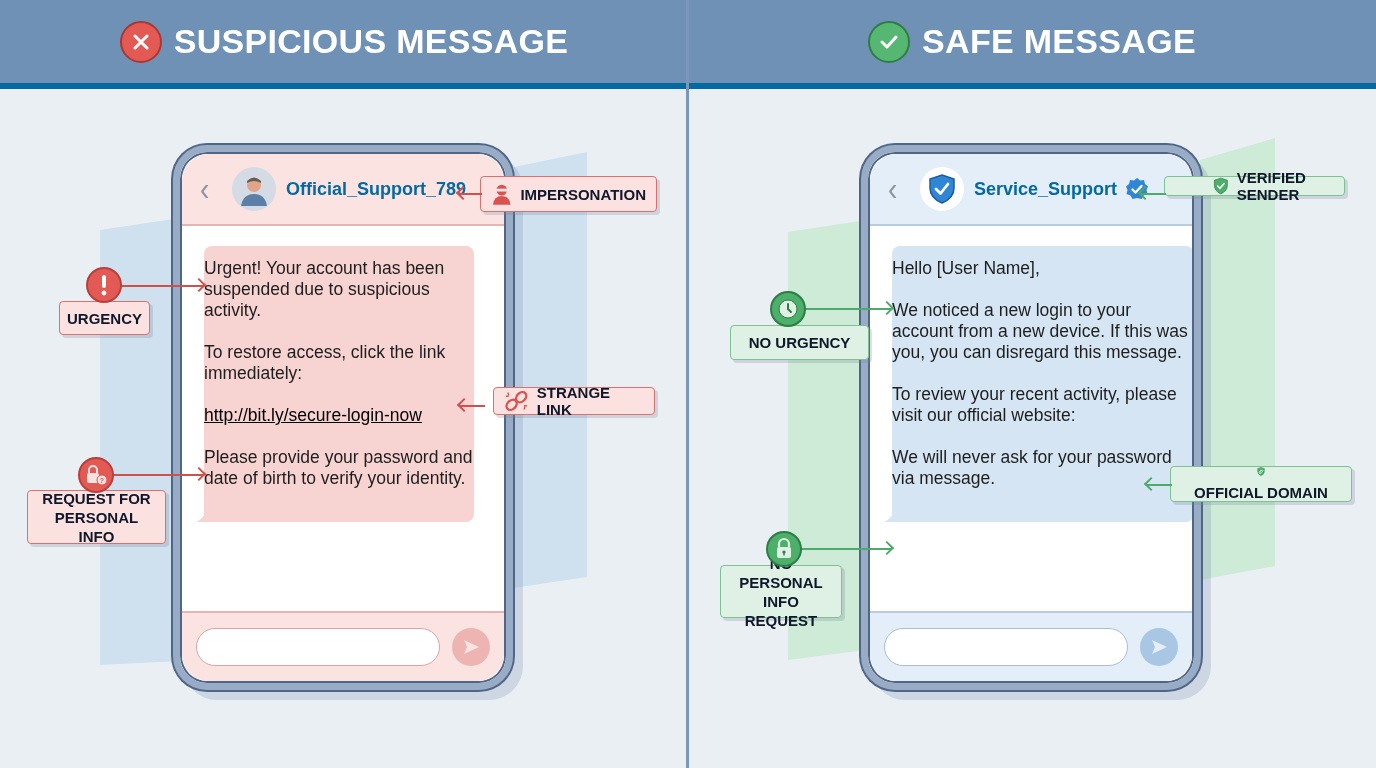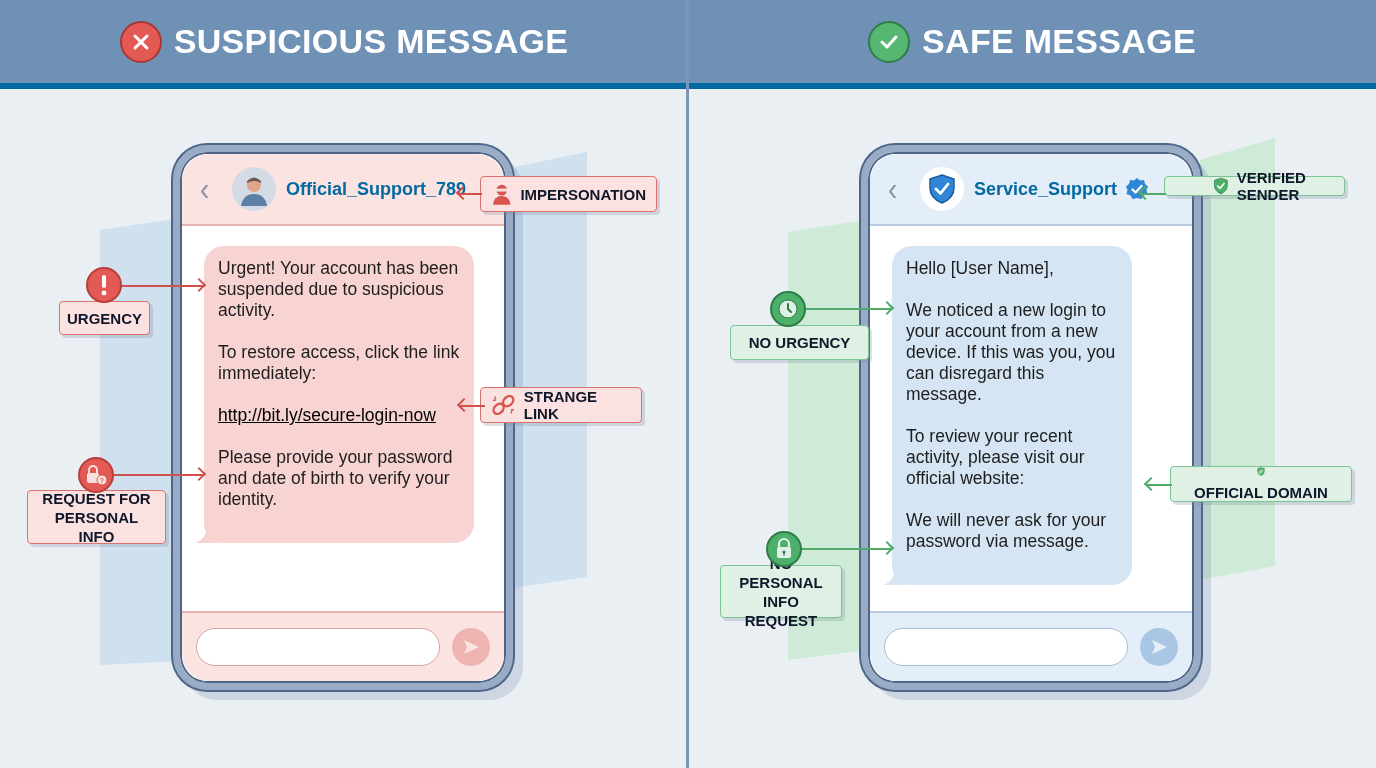--- a/index.html
+++ b/index.html
@@ -20,21 +20,21 @@
   .phone { position: absolute; width: 340px; height: 545px; border-radius: 34px; border: 7px solid #98acc6; box-shadow: 0 0 0 2px #4f6688 inset, 0 0 0 2px #4f6688, 10px 10px 0 0 rgba(120,140,170,0.25); overflow: hidden; background: #fff; }
   .phone .inner { position: absolute; inset: 2px; border-radius: 27px; overflow: hidden; background: #ffffff; }
   .phone .topbar { position: absolute; left: 0; top: 0; right: 0; height: 72px; display: flex; align-items: center; padding-left: 18px; border-bottom: 2px solid; }
   .phone .back { font-size: 28px; color: #8b95a3; width: 22px; transform: scaleY(1.2); }
   .phone .avatar { width: 44px; height: 44px; border-radius: 50%; margin-left: 10px; display: flex; align-items: center; justify-content: center; }
   .phone .name { font-weight: bold; font-size: 18px; color: #0369a1; margin-left: 10px; }
   .phone .bottombar { position: absolute; left: 0; right: 0; bottom: 0; height: 70px; border-top: 2px solid; display: flex; align-items: center; padding-left: 14px; }
   .phone .msg-input { width: 244px; height: 38px; border-radius: 19px; background: #fff; border: 1.5px solid; }
   .phone .send { width: 38px; height: 38px; border-radius: 50%; margin-left: 12px; display: flex; align-items: center; justify-content: center; }
 
-  .bubble { position: absolute; border-radius: 20px; padding: 12px 14px; font-size: 17.5px; line-height: 21px; color: #1e1e1e; }
+  .bubble { position: absolute; border-radius: 8px; padding: 12px 0; font-size: 17.5px; line-height: 21px; color: #1e1e1e; }
   .bubble p { margin-bottom: 21px; }
   .bubble p:last-child { margin-bottom: 0; }
   .bubble .link { text-decoration: underline; color: #000000; }
   .bubble .tail { position: absolute; left: -8px; bottom: 0; width: 22px; height: 18px; }
 
   .callout { position: absolute; border-radius: 4px; border: 1.5px solid; font-weight: bold; font-size: 15px; color: #0f172a; display: flex; align-items: center; gap: 8px; padding: 0 10px; box-shadow: 3px 3px 0 rgba(120,130,150,0.25); }
   .callout.stack { flex-direction: column; justify-content: center; gap: 0; text-align: center; line-height: 19px; padding: 4px 8px; }
   .cicon { position: absolute; width: 36px; height: 36px; border-radius: 50%; display: flex; align-items: center; justify-content: center; z-index: 3; }
   .arrow { position: absolute; height: 2px; z-index: 2; }
   .arrow .head { position: absolute; top: -5px; width: 10px; height: 10px; border-top: 2px solid; border-right: 2px solid; }
@@ -115,21 +115,21 @@
   <div class="arrow right" style="left:120px;top:285px;width:84px;background:#d0514c;">
       <span class="head" style="border-color:#d0514c;"></span>
     </div>
   <div class="callout" style="left:59px;top:301px;width:91px;height:34px;justify-content:center;background:#fbe1e0;border-color:#d9726e;">
     <span>URGENCY</span>
   </div>
 
   <div class="arrow left" style="left:459px;top:405px;width:26px;background:#d0514c;">
       <span class="head" style="border-color:#d0514c;"></span>
     </div>
-  <div class="callout" style="left:480px;top:387px;width:162px;height:36px;background:#fbe1e0;border-color:#d9726e;">
+  <div class="callout" style="left:493px;top:387px;width:162px;height:28px;background:#fbe1e0;border-color:#d9726e;">
     <svg width="26" height="24" viewBox="0 0 26 24">
         <ellipse cx="8" cy="16" rx="4.5" ry="6" transform="rotate(45 8 16)" fill="none" stroke="#d9534f" stroke-width="2.5"></ellipse>
         <ellipse cx="18" cy="8" rx="4.5" ry="6" transform="rotate(45 18 8)" fill="none" stroke="#d9534f" stroke-width="2.5"></ellipse>
         <path d="M4 3 L5 6 M2 7 L5 7 M21 21 L22 18 M24 17 L21 17" stroke="#d9534f" stroke-width="1.4"></path>
       </svg>
     <span>STRANGE LINK</span>
   </div>
 
   <div class="cicon" style="left:78px;top:457px;background:#e35a55;border:2px solid #b8403c;">
     <svg width="24" height="22" viewBox="0 0 24 22">
@@ -175,21 +175,21 @@
               <path d="M9 16 L13.5 20.5 L21 11" fill="none" stroke="#fff" stroke-width="2.8" stroke-linecap="round" stroke-linejoin="round"></path>
             </svg>
         </span>
         <span class="name">Service_Support</span>
         <svg style="margin-left:8px;" width="24" height="24" viewBox="0 0 24 24">
             <path d="M12 1 L15 3.5 L19 3 L20 7 L23 9.5 L21.5 13 L22.5 17 L18.5 18.5 L16.5 22 L12 21 L7.5 22 L5.5 18.5 L1.5 17 L2.5 13 L1 9.5 L4 7 L5 3 L9 3.5Z" fill="#2f86d6"></path>
             <path d="M7.5 12.5 L10.5 15.5 L16.5 9" fill="none" stroke="#fff" stroke-width="2.4" stroke-linecap="round" stroke-linejoin="round"></path>
           </svg>
       </div>
 
-      <div class="bubble" style="left:22px;top:92px;width:240px;background:#d5e5f3;">
+      <div class="bubble" style="left:22px;top:92px;width:302px;background:#d5e5f3;">
         <p>Hello [User Name],</p>
         <p>We noticed a new login to your account from a new device. If this was you, you can disregard this message.</p>
         <p><span>To review your recent activity, please visit our official website:</span><br></p>
         <p>We will never ask for your password via message.</p>
         <svg class="tail" viewBox="0 0 22 18">
             <path d="M22 0 L22 18 L0 18 Q10 14 12 0Z" fill="#d5e5f3"></path>
           </svg>
       </div>
 
       <div class="bottombar" style="background:#e3eef8;border-color:#b9cbe0;">

